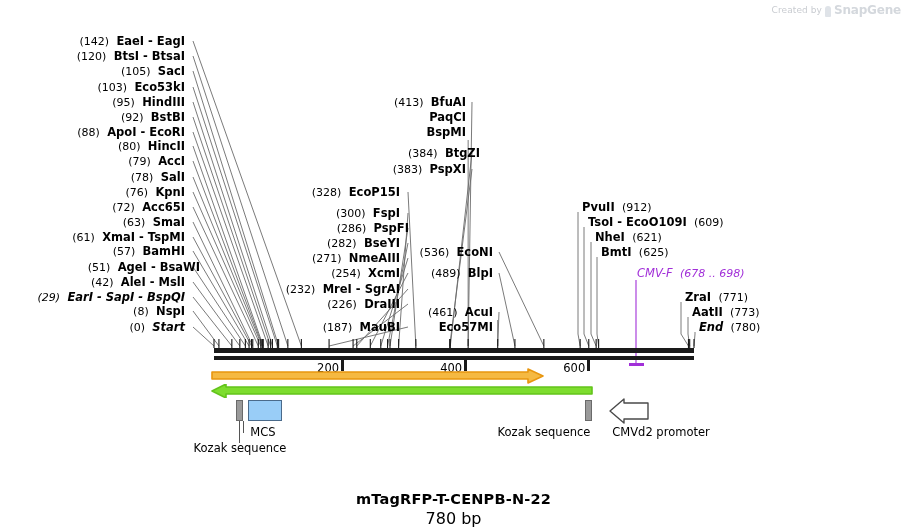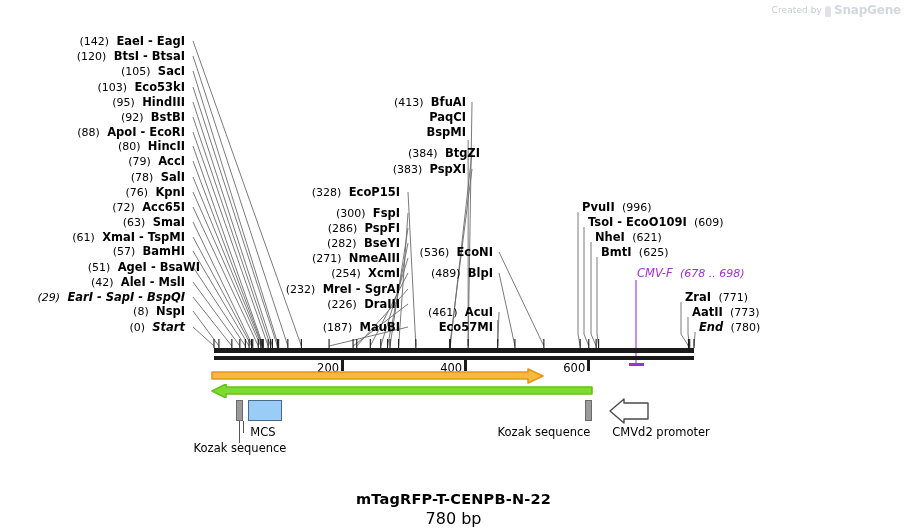--- a/index.html
+++ b/index.html
@@ -205,37 +205,37 @@
       <div class="lbl" style="top: 222px; left: 0px; width: 185px;"><span class="pos">(63)</span>&nbsp; <span class="nm">SmaI</span></div>
       <div class="lbl" style="top: 237px; left: 0px; width: 185px;"><span class="pos">(61)</span>&nbsp; <span class="nm">XmaI  -  TspMI</span></div>
       <div class="lbl" style="top: 251px; left: 0px; width: 185px;"><span class="pos">(57)</span>&nbsp; <span class="nm">BamHI</span></div>
       <div class="lbl" style="top: 267px; left: 0px; width: 185px; padding-left: 15px;"><span class="pos">(51)</span>&nbsp; <span class="nm">AgeI  -  BsaWI</span></div>
       <div class="lbl" style="top: 282px; left: 0px; width: 185px;"><span class="pos">(42)</span>&nbsp; <span class="nm">AleI  -  MslI</span></div>
       <div class="lbl" style="top: 297px; left: 0px; width: 185px; font-style: italic;"><span class="pos">(29)</span>&nbsp; <span class="nm">EarI  -  SapI  -  BspQI</span></div>
       <div class="lbl" style="top: 311px; left: 0px; width: 185px;"><span class="pos">(8)</span>&nbsp; <span class="nm">NspI</span></div>
       <div class="lbl" style="top: 327px; left: 0px; width: 185px;"><span class="pos">(0)</span>&nbsp; <span class="it">Start</span></div>
       <div class="lbl" style="top: 192px; left: 0px; width: 400px;"><span class="pos">(328)</span>&nbsp; <span class="nm">EcoP15I</span></div>
       <div class="lbl" style="top: 213px; left: 0px; width: 400px;"><span class="pos">(300)</span>&nbsp; <span class="nm">FspI</span></div>
-      <div class="lbl" style="top: 228px; left: 0px; width: 400px;"><span class="pos">(286)</span>&nbsp; <span class="nm">PspFI</span></div>
+      <div class="lbl" style="top: 228px; left: 9px; width: 400px;"><span class="pos">(286)</span>&nbsp; <span class="nm">PspFI</span></div>
       <div class="lbl" style="top: 243px; left: 0px; width: 400px;"><span class="pos">(282)</span>&nbsp; <span class="nm">BseYI</span></div>
       <div class="lbl" style="top: 258px; left: 0px; width: 400px;"><span class="pos">(271)</span>&nbsp; <span class="nm">NmeAIII</span></div>
       <div class="lbl" style="top: 273px; left: 0px; width: 400px;"><span class="pos">(254)</span>&nbsp; <span class="nm">XcmI</span></div>
       <div class="lbl" style="top: 289px; left: 0px; width: 400px;"><span class="pos">(232)</span>&nbsp; <span class="nm">MreI  -  SgrAI</span></div>
       <div class="lbl" style="top: 304px; left: 0px; width: 400px;"><span class="pos">(226)</span>&nbsp; <span class="nm">DraIII</span></div>
       <div class="lbl" style="top: 327px; left: 0px; width: 400px;"><span class="pos">(187)</span>&nbsp; <span class="nm">MauBI</span></div>
       <div class="lbl" style="top: 102px; left: 0px; width: 466px;"><span class="pos">(413)</span>&nbsp; <span class="nm">BfuAI</span></div>
       <div class="lbl" style="top: 117px; left: 0px; width: 466px;"><span class="nm">PaqCI</span></div>
       <div class="lbl" style="top: 132px; left: 0px; width: 466px;"><span class="nm">BspMI</span></div>
       <div class="lbl" style="top: 153px; left: 0px; width: 480px;"><span class="pos">(384)</span>&nbsp; <span class="nm">BtgZI</span></div>
       <div class="lbl" style="top: 169px; left: 0px; width: 466px;"><span class="pos">(383)</span>&nbsp; <span class="nm">PspXI</span></div>
       <div class="lbl" style="top: 252px; left: 0px; width: 493px;"><span class="pos">(536)</span>&nbsp; <span class="nm">EcoNI</span></div>
       <div class="lbl" style="top: 273px; left: 0px; width: 493px;"><span class="pos">(489)</span>&nbsp; <span class="nm">BlpI</span></div>
       <div class="lbl" style="top: 312px; left: 0px; width: 493px;"><span class="pos">(461)</span>&nbsp; <span class="nm">AcuI</span></div>
       <div class="lbl" style="top: 327px; left: 0px; width: 493px;"><span class="nm">Eco57MI</span></div>
-      <div class="lbl right" style="top: 207px; left: 582px;"><span class="nm">PvuII</span> &nbsp;<span class="pos">(996)</span></div>
+      <div class="lbl right" style="top: 207px; left: 582px;"><span class="nm">PvuII</span> &nbsp;<span class="pos">(912)</span></div>
       <div class="lbl right" style="top: 222px; left: 588px;"><span class="nm">TsoI  -  EcoO109I</span> &nbsp;<span class="pos">(609)</span></div>
       <div class="lbl right" style="top: 237px; left: 595px;"><span class="nm">NheI</span> &nbsp;<span class="pos">(621)</span></div>
       <div class="lbl right" style="top: 252px; left: 601px;"><span class="nm">BmtI</span> &nbsp;<span class="pos">(625)</span></div>
       <div class="lbl right" style="top: 297px; left: 685px;"><span class="nm">ZraI</span> &nbsp;<span class="pos">(771)</span></div>
       <div class="lbl right" style="top: 312px; left: 692px;"><span class="nm">AatII</span> &nbsp;<span class="pos">(773)</span></div>
       <div class="lbl right" style="top: 327px; left: 699px;"><span class="it">End</span> &nbsp;<span class="pos">(780)</span></div>
       <div class="lbl right primer" style="top: 273px; left: 637px; font-style: italic;"><span class="nm">CMV-F</span> &nbsp;<span class="pos">(678 .. 698)</span></div>
     </div>
 
   <div class="backbone" style="left:214px;top:348px;width:480px;height:5px;"></div>

